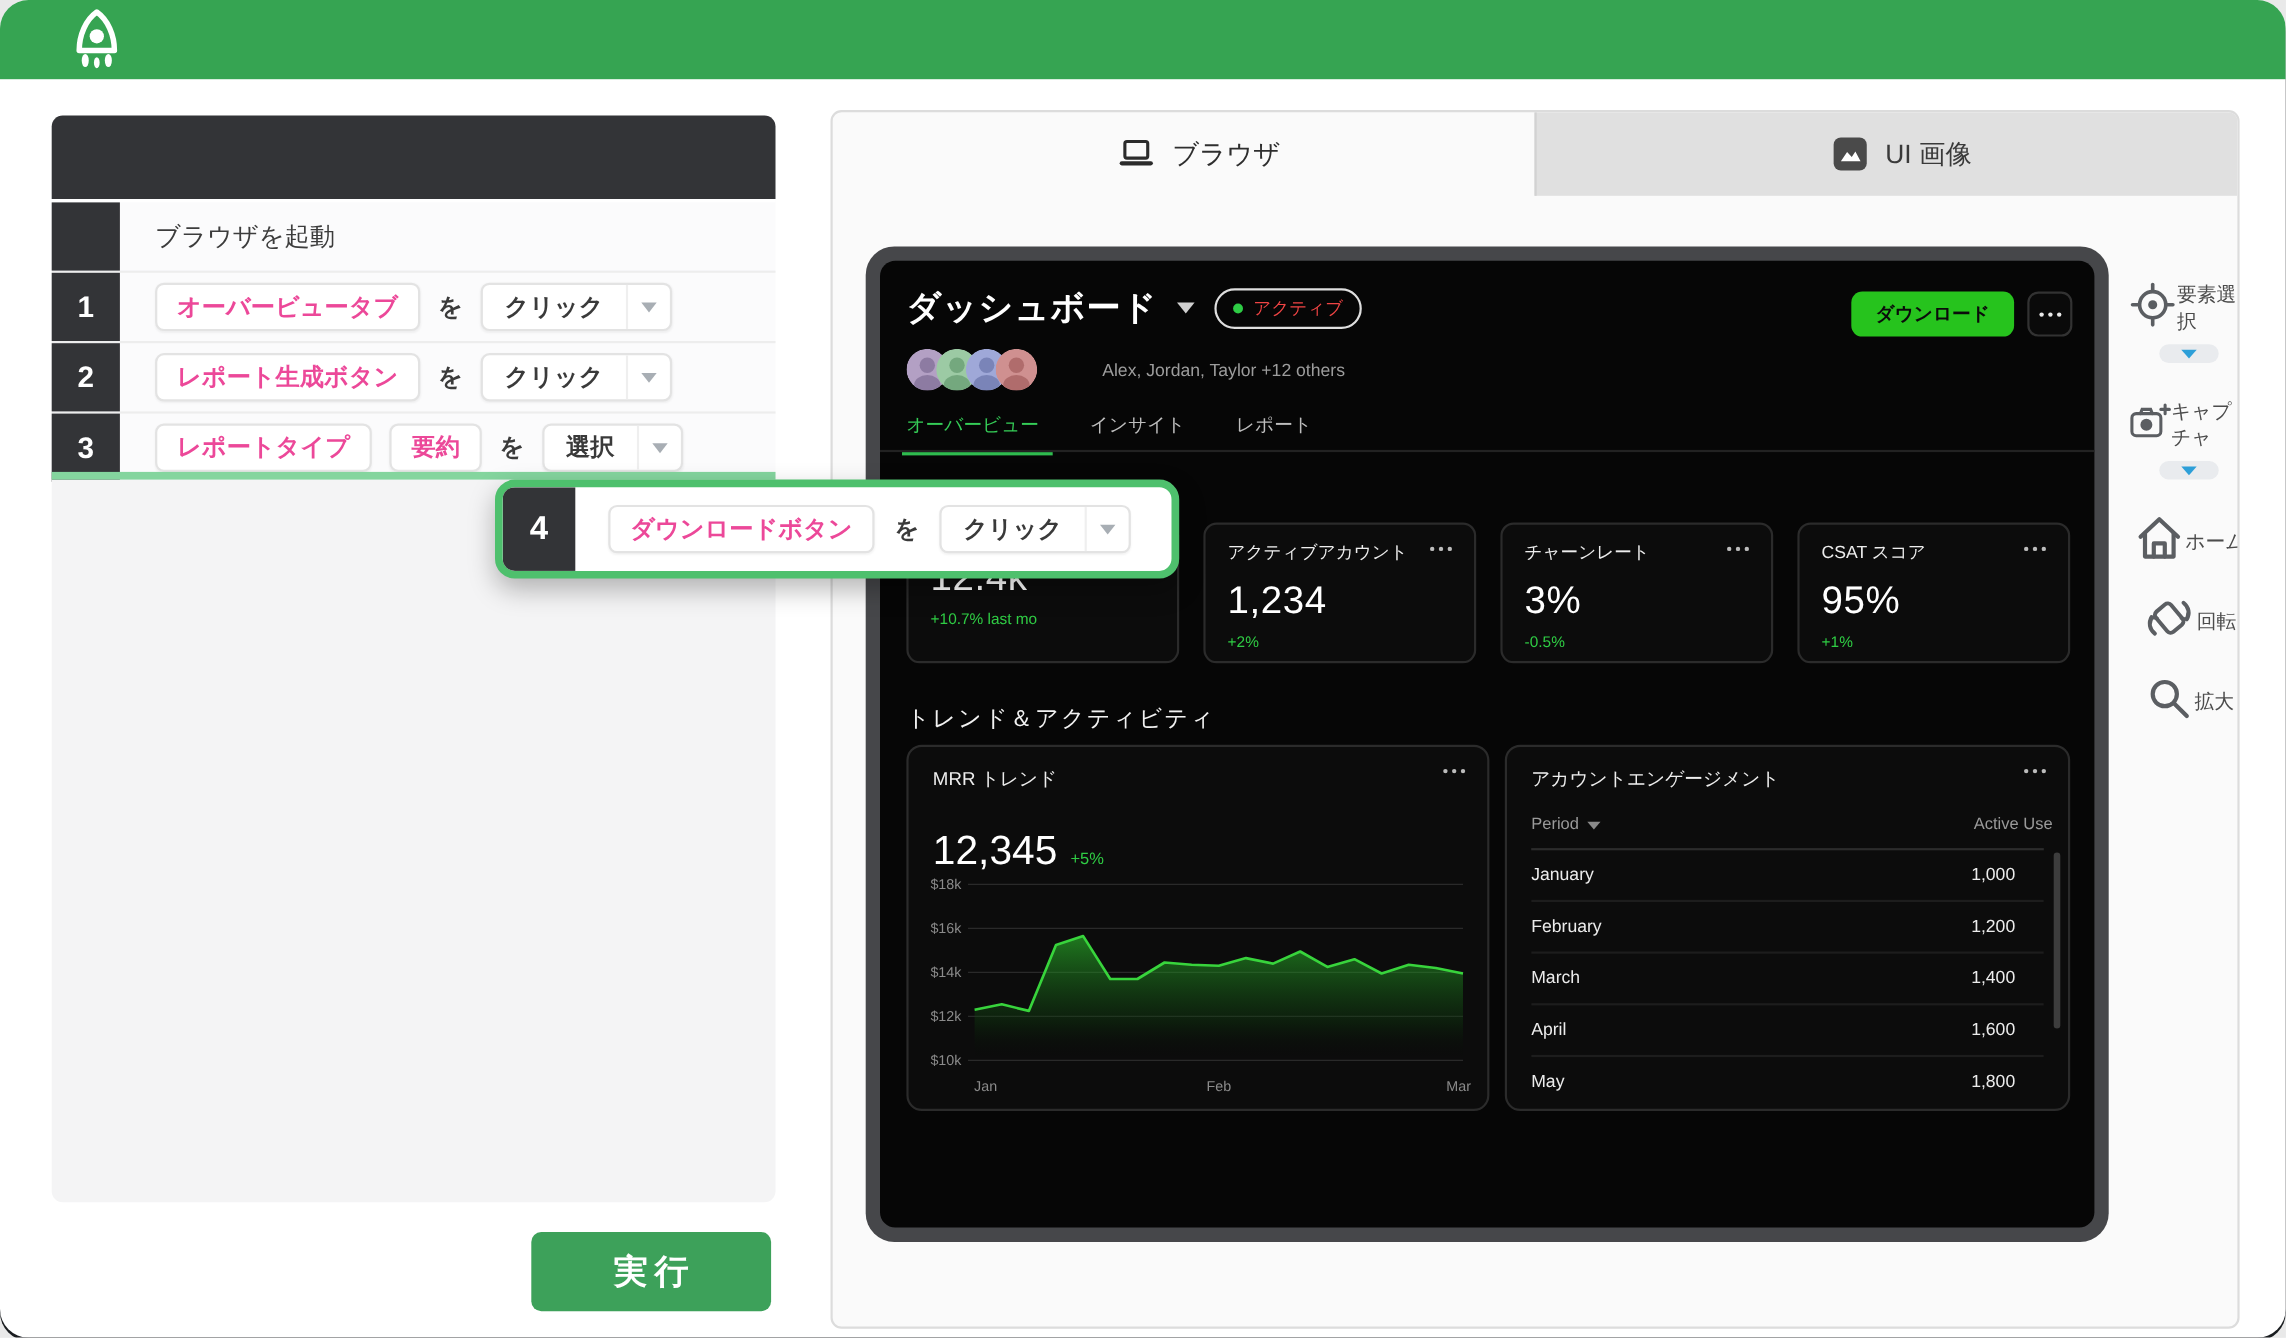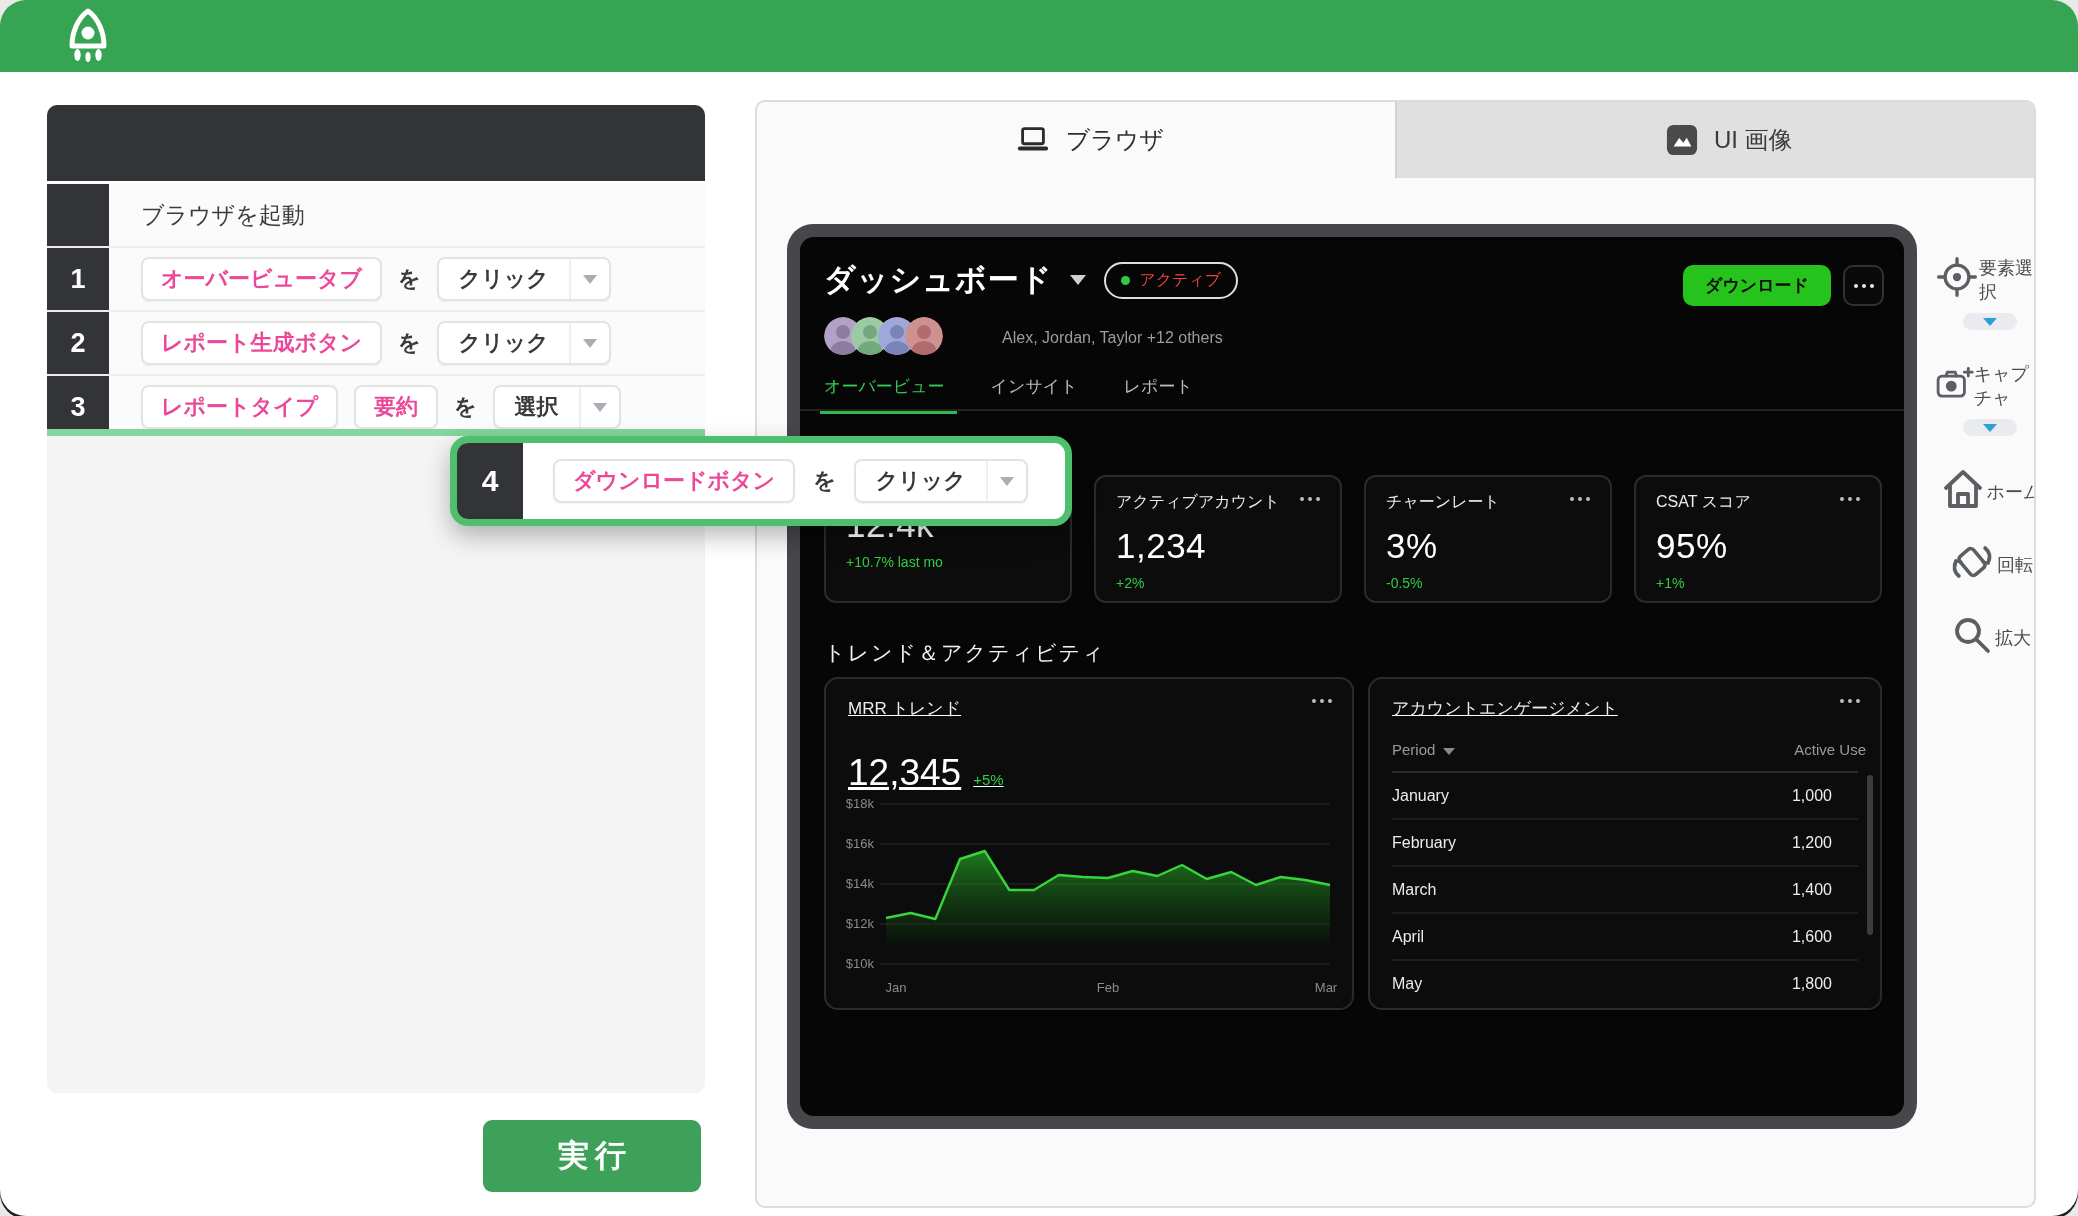--- a/index.html
+++ b/index.html
@@ -78,21 +78,21 @@
   .dash-tab{cursor:pointer;position:relative;padding-bottom:16px;}
   .dash-tab.active{color:#35cd57;}
   .dash-tab.active::after{content:"";position:absolute;left:-4px;right:-12px;bottom:0;height:3px;background:#2fbb4f;}
   .dash-tabline{position:absolute;left:0;right:0;top:172px;height:2px;background:#222;}
   .stats{position:absolute;left:24px;top:238px;width:1058px;display:grid;grid-template-columns:repeat(4,1fr);gap:22px;}
   .stat-card{position:relative;height:128px;background:#0c0c0c;border:2px solid #2b2b2b;border-radius:12px;padding:15px 20px;box-sizing:border-box;}
   .stat-title{font-size:16px;color:#ededed;}
   .stat-value{font-size:35px;color:#ffffff;margin-top:13px;letter-spacing:.5px;}
   .stat-delta{font-size:14px;color:#2fcc44;margin-top:9px;}
   .section-title{position:absolute;left:24px;top:402px;font-size:21px;color:#f2f2f2;letter-spacing:2px;}
-  .panel-cards{position:absolute;left:24px;top:440px;width:1058px;display:grid;grid-template-columns:530px 514px;gap:14px;text-decoration:underline;}
+  .panel-cards{position:absolute;left:24px;top:440px;width:1058px;display:grid;grid-template-columns:530px 514px;gap:14px;}
   .panel-card{position:relative;height:333px;background:#0c0c0c;border:2px solid #2b2b2b;border-radius:14px;
               padding:18px 22px;box-sizing:border-box;overflow:hidden;}
   .pc-title{font-size:17px;color:#ededed;}
   .mrr-valrow{display:flex;align-items:baseline;gap:12px;margin-top:16px;}
   .mrr-value{font-size:37px;color:#fff;margin-top:16px;}
   .mrr-delta{font-size:15px;color:#2fcc44;}
   .mrr-chart{position:absolute;left:10px;right:8px;bottom:6px;height:208px;}
   .eng-head{position:absolute;left:22px;right:22px;top:62px;height:30px;font-size:15px;color:#9a9a9a;}
   .eng-col2{position:absolute;right:-8px;top:0;white-space:nowrap;}
   .sort-caret{display:inline-block;width:0;height:0;border-left:6px solid transparent;border-right:6px solid transparent;border-top:7px solid #8a8a8a;margin-left:8px;}

